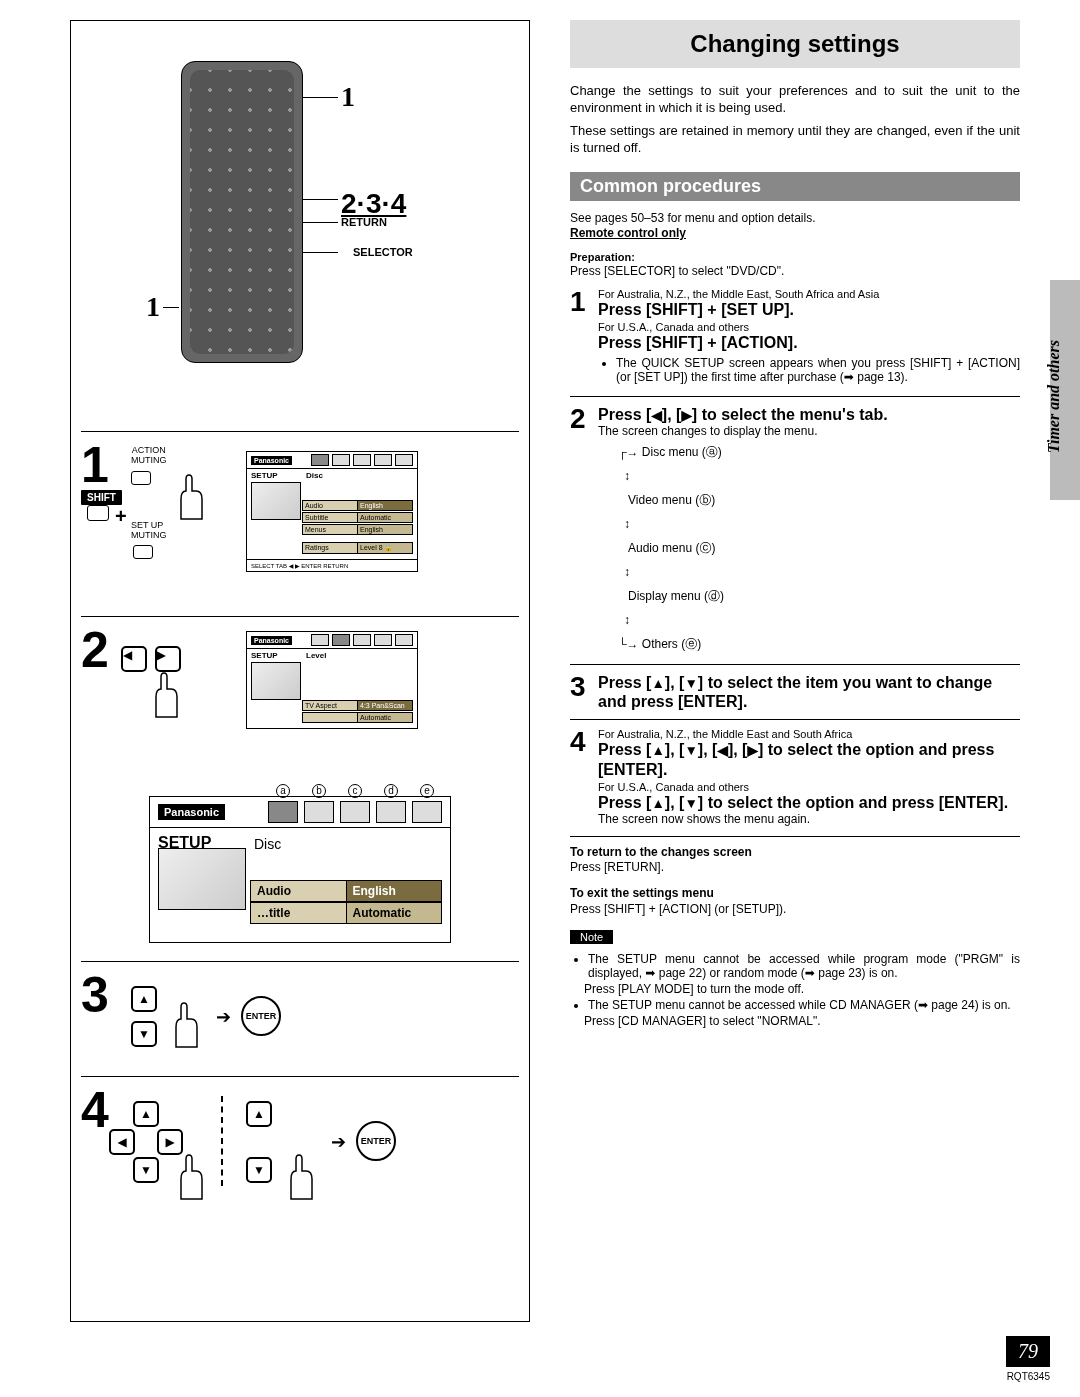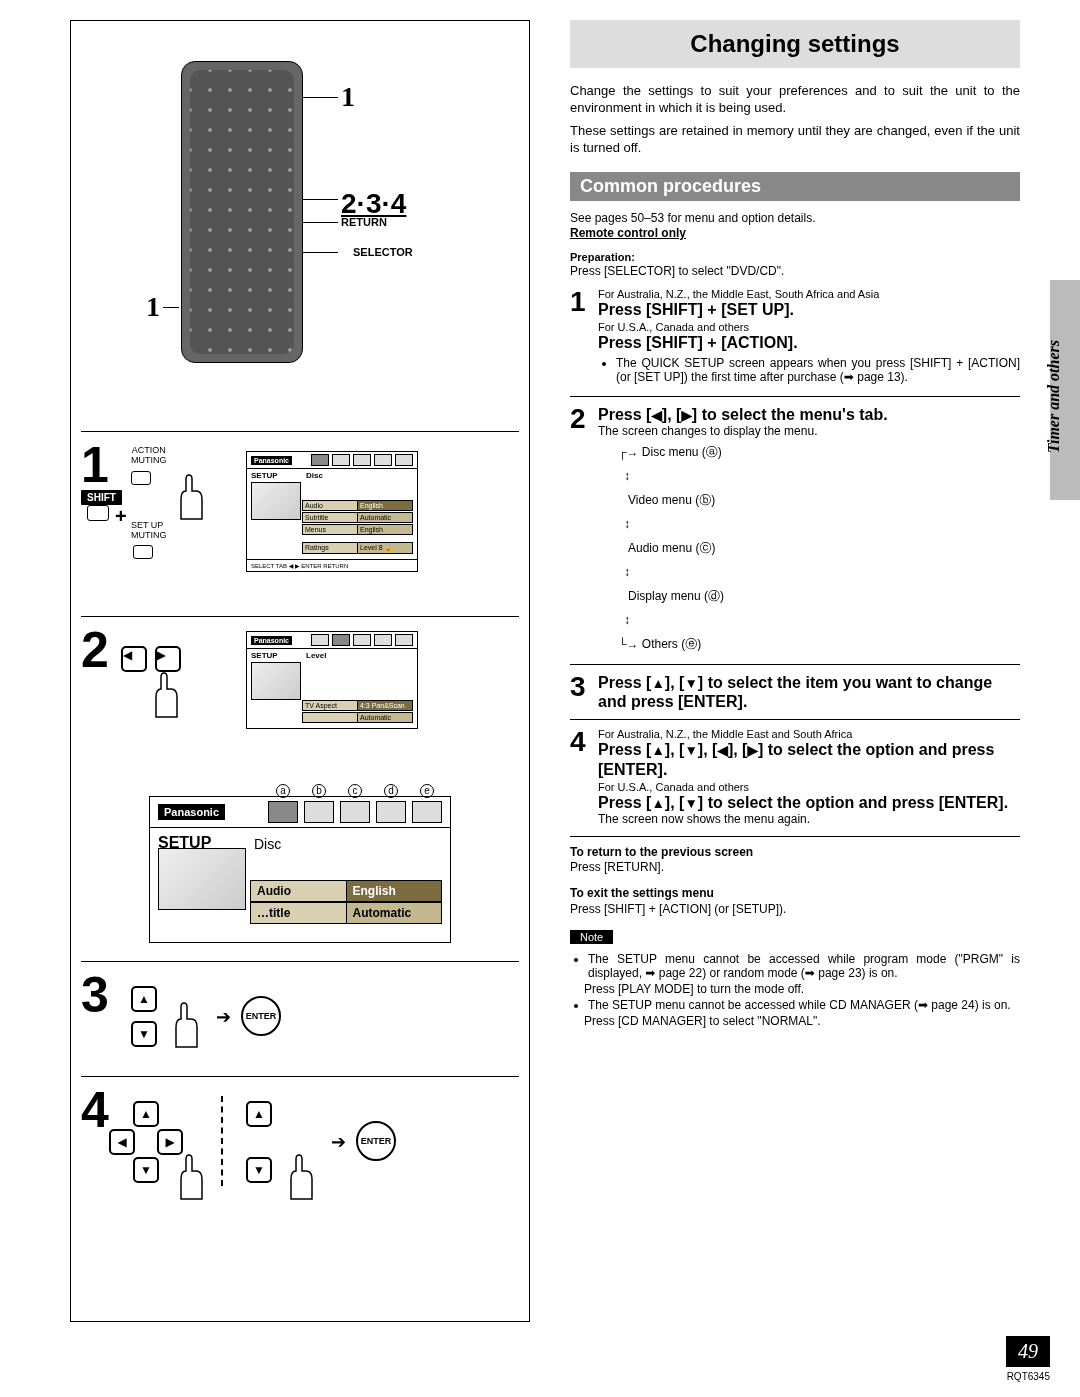--- a/index.html
+++ b/index.html
@@ -678,35 +678,35 @@
         <div class="region">For Australia, N.Z., the Middle East and South Africa</div>
         <div class="step-heading">Press [<span class="tri-glyph">▲</span>], [<span class="tri-glyph">▼</span>], [<span class="tri-glyph">◀</span>], [<span class="tri-glyph">▶</span>] to select the option and press [ENTER].</div>
         <div class="region" style="margin-top:2px;">For U.S.A., Canada and others</div>
         <div class="step-heading">Press [<span class="tri-glyph">▲</span>], [<span class="tri-glyph">▼</span>] to select the option and press [ENTER].</div>
         <div class="small-text">The screen now shows the menu again.</div>
       </div>
     </div>
 
     <hr class="hr">
 
-    <div class="small-text"><b>To return to the previous screen</b></div>
+    <div class="small-text"><b>To return to the changes screen</b></div>
     <div class="small-text">Press [RETURN].</div>
 
     <div class="small-text" style="margin-top:10px;"><b>To exit the settings menu</b></div>
     <div class="small-text">Press [SHIFT] + [ACTION] (or [SETUP]).</div>
 
     <div style="margin-top:12px;">
       <span class="note-label">Note</span>
     </div>
     <ul class="bullets">
       <li>The SETUP menu cannot be accessed while program mode ("PRGM" is displayed, ➡ page 22) or random mode (➡ page 23) is on.</li>
       <li style="list-style:none;margin-left:-4px;">Press [PLAY MODE] to turn the mode off.</li>
       <li>The SETUP menu cannot be accessed while CD MANAGER (➡ page 24) is on.</li>
       <li style="list-style:none;margin-left:-4px;">Press [CD MANAGER] to select "NORMAL".</li>
     </ul>
 
     <div class="side-tab"></div>
     <div class="side-tab-label">Timer and others</div>
 
-    <div class="page-num-box">49</div>
+    <div class="page-num-box">79</div>
     <div class="doc-id">RQT6345</div>
   </div>
 </div>
 
 </body></html>

